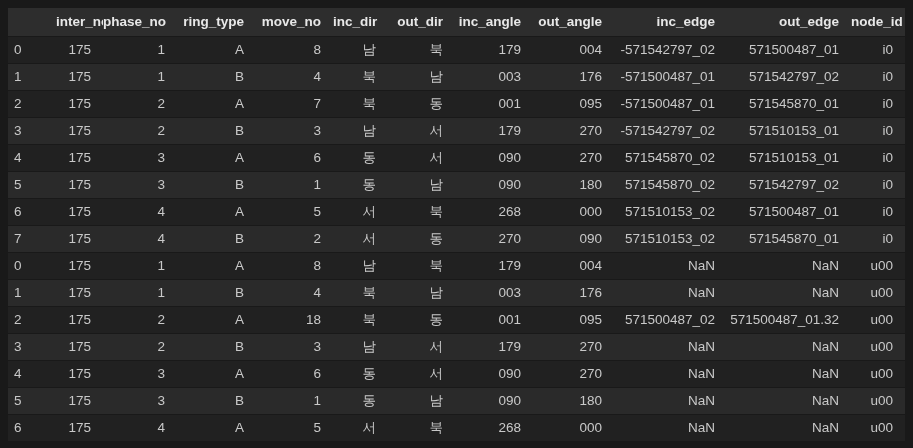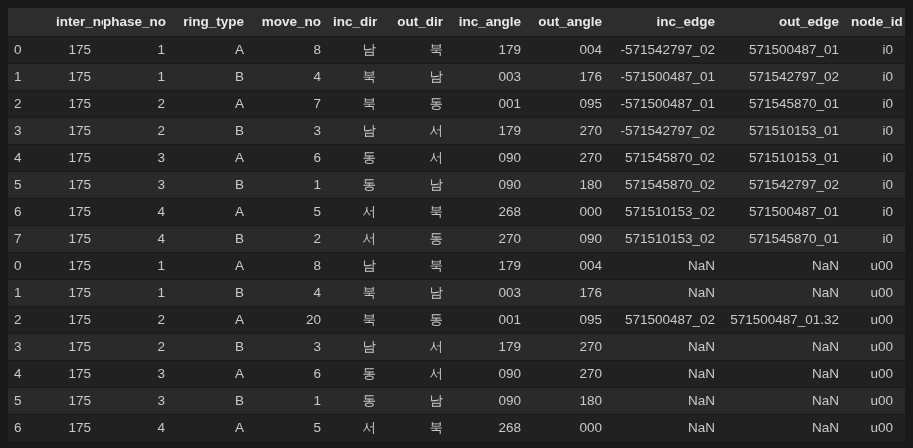--- a/index.html
+++ b/index.html
@@ -253,21 +253,21 @@
           <td>176</td>
           <td>NaN</td>
           <td>NaN</td>
           <td>u00</td>
         </tr>
         <tr>
           <th>2</th>
           <td>175</td>
           <td>2</td>
           <td>A</td>
-          <td>20</td>
+          <td>18</td>
           <td>북</td>
           <td>동</td>
           <td>001</td>
           <td>095</td>
           <td>571500487_02</td>
           <td>571500487_01.32</td>
           <td>u00</td>
         </tr>
         <tr>
           <th>3</th>

